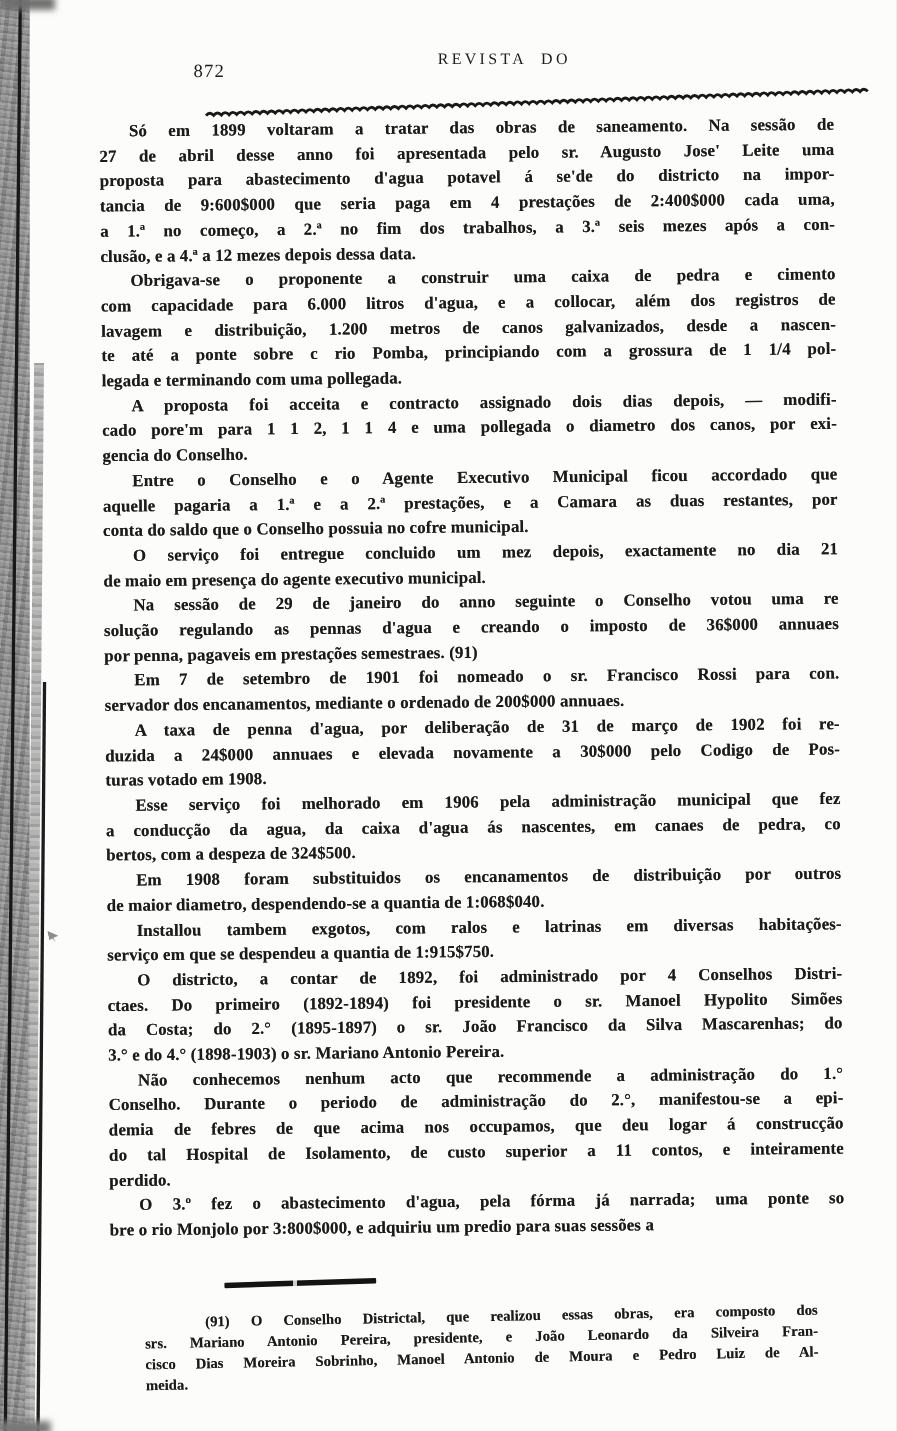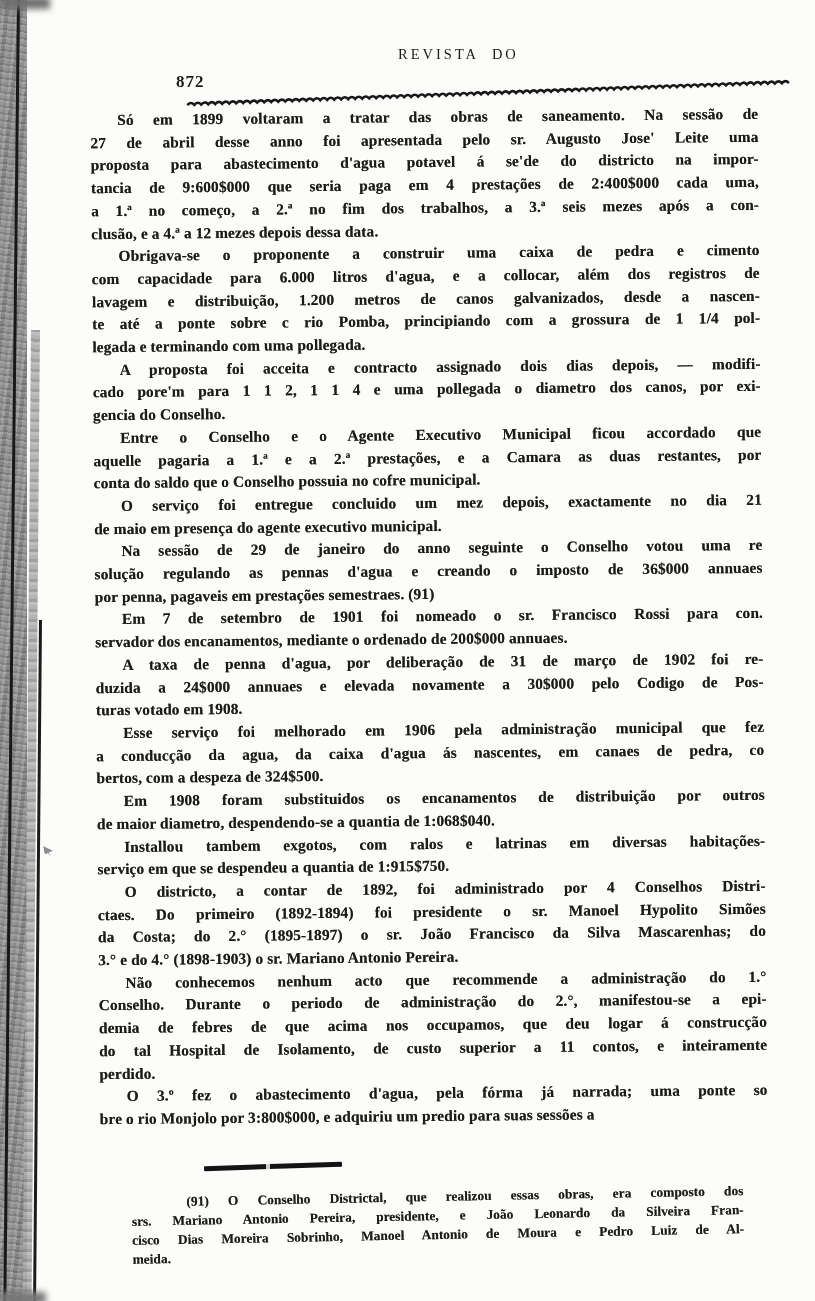--- a/index.html
+++ b/index.html
@@ -19,21 +19,21 @@
   .gutter-line1{position:absolute;left:17px;top:-4px;width:3px;height:1312px;background:#181818;transform:rotate(.6deg);transform-origin:top left;}
   .gutter-strip{position:absolute;left:31px;top:330px;width:9px;height:975px;opacity:.85;
     background:repeating-linear-gradient(2deg,#b4b4b4 0 3px,#8f8f8f 3px 6px,#a7a7a7 6px 10px);
     transform:rotate(.5deg);transform-origin:top left;}
   .gutter-line2{position:absolute;left:39px;top:620px;width:2.5px;height:690px;background:#1c1c1c;transform:rotate(.5deg);transform-origin:top left;}
   .corner-top{position:absolute;left:0;top:-3px;width:50px;height:12px;background:#6e6e6e;filter:blur(3px);}
   .corner-bottom{position:absolute;left:0;top:1292px;width:46px;height:12px;background:#777;filter:blur(3px);}
   .artifact-arrow{position:absolute;left:44px;top:845px;width:9px;height:12px;background:#8d8d8d;
     clip-path:polygon(0 0,100% 55%,48% 62%,62% 100%,38% 66%,0 72%);transform:rotate(-12deg);}
   
-  .page-number{position:absolute;left:176px;top:72px;font-size:17px;font-weight:bold;letter-spacing:1px;}
+  .page-number{position:absolute;left:176px;top:55px;font-size:17px;font-weight:normal;letter-spacing:1px;}
   .header-title{position:absolute;left:398px;top:46px;font-size:14.5px;font-weight:normal;letter-spacing:3px;word-spacing:7px;}
   .wavy-rule{position:absolute;left:186px;top:86px;width:606px;height:12px;transform:rotate(-2.1deg);}
   
   .body-col{
     position:absolute;left:95px;top:106px;width:668px;
     font-size:15.4px;font-weight:bold;letter-spacing:.1px;
     transform:rotate(-.55deg);
     text-shadow:0 0 .4px rgba(25,22,18,.65);
   }
   .line{line-height:22.7px;text-align:justify;text-align-last:justify;white-space:nowrap0;}

